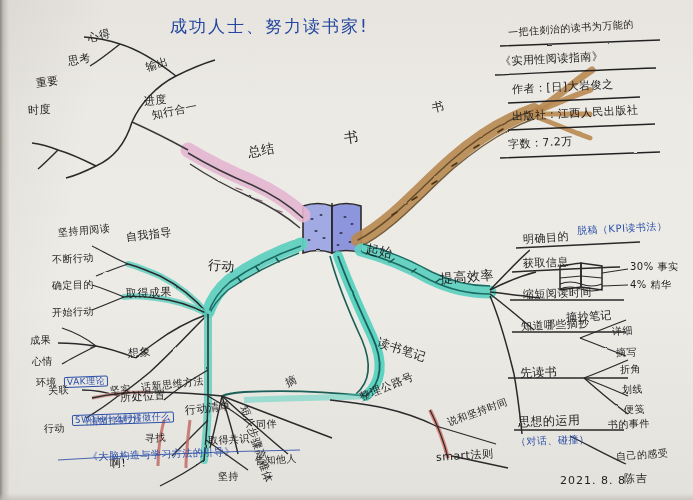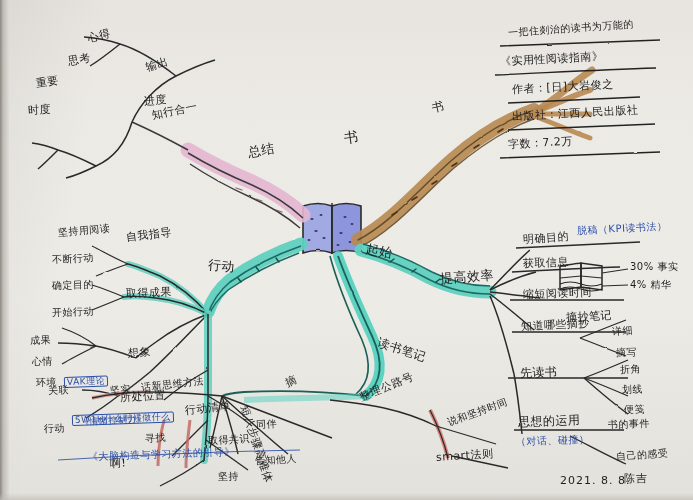--- a/index.html
+++ b/index.html
@@ -245,20 +245,21 @@
       <path d="M430 410 C438 426 444 442 448 458" fill="none" stroke="#2a2a2a" stroke-width="1.2"></path>
       <path d="M330 400 C348 402 366 404 384 408" fill="none" stroke="#2a2a2a" stroke-width="1.3"></path>
       <path d="M384 408 C402 412 420 418 436 426" fill="none" stroke="#2a2a2a" stroke-width="1.3"></path>
       <path d="M436 426 C456 432 476 438 496 444" fill="none" stroke="#2a2a2a" stroke-width="1.3"></path>
       <path d="M452 456 C470 460 490 464 508 468" fill="none" stroke="#2a2a2a" stroke-width="1.3"></path>
 
       <path d="M58 460 C120 456 200 452 300 450" fill="none" stroke="#2b4fa8" stroke-width="1.2" opacity=".85"></path>
     </g>
   </svg>
 
+  <div class="lbl title" style="left:170px;top:18px;">成功人士、努力读书家!</div>
 
   <div class="lbl ink-black t14" style="left:344px;top:131px;transform:rotate(-8deg);">书</div>
 
   <div class="lbl ink-black t10" style="left:508px;top:28px;transform:rotate(-4deg);">一把住剡治的读书为万能的</div>
   <div class="lbl ink-black t11" style="left:500px;top:56px;transform:rotate(-3deg);">《实用性阅读指南》</div>
   <div class="lbl ink-black t11" style="left:512px;top:84px;transform:rotate(-3deg);">作者：[日]大岩俊之</div>
   <div class="lbl ink-black t11" style="left:512px;top:111px;transform:rotate(-3deg);">出版社：江西人民出版社</div>
   <div class="lbl ink-black t11" style="left:508px;top:139px;transform:rotate(-3deg);">字数：7.2万</div>
   <div class="lbl ink-black t12" style="left:432px;top:102px;transform:rotate(-12deg);">书</div>
 

